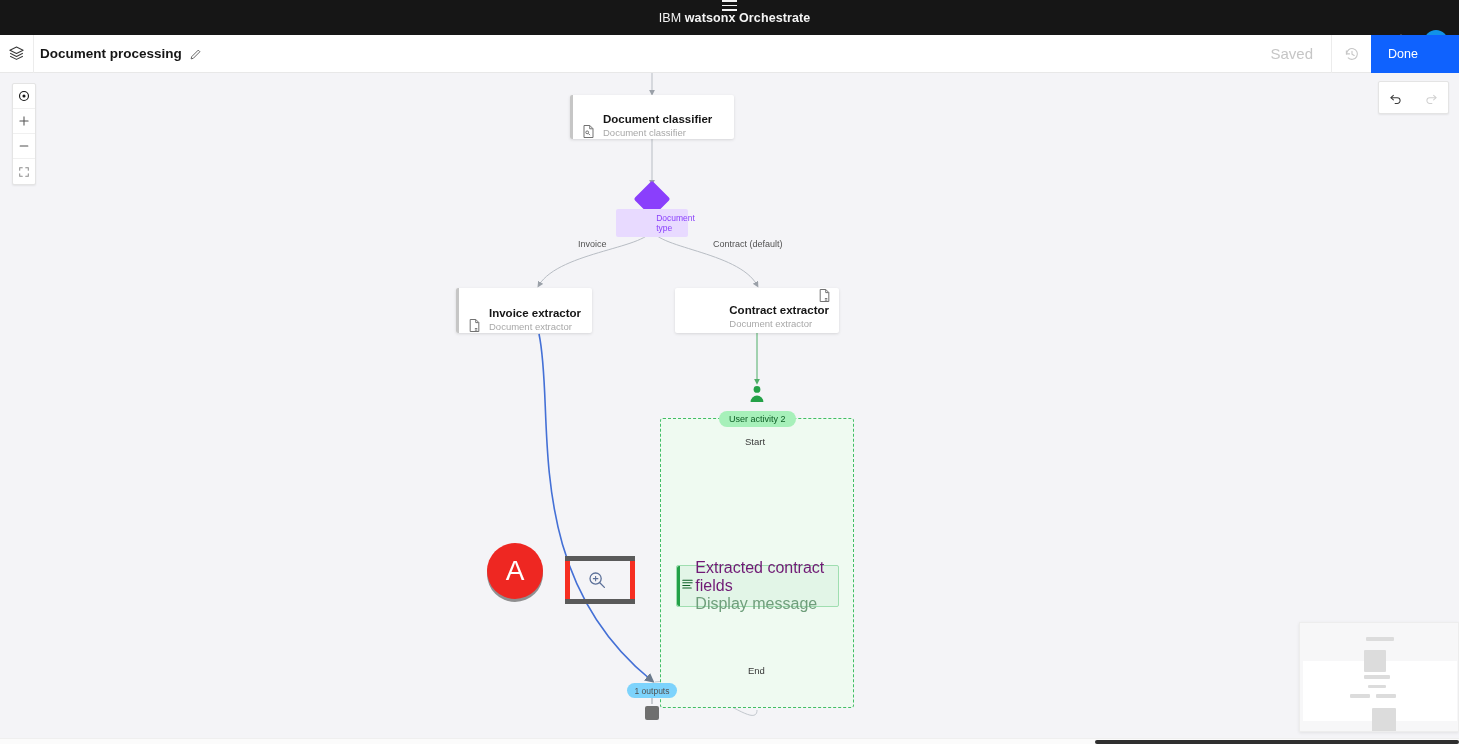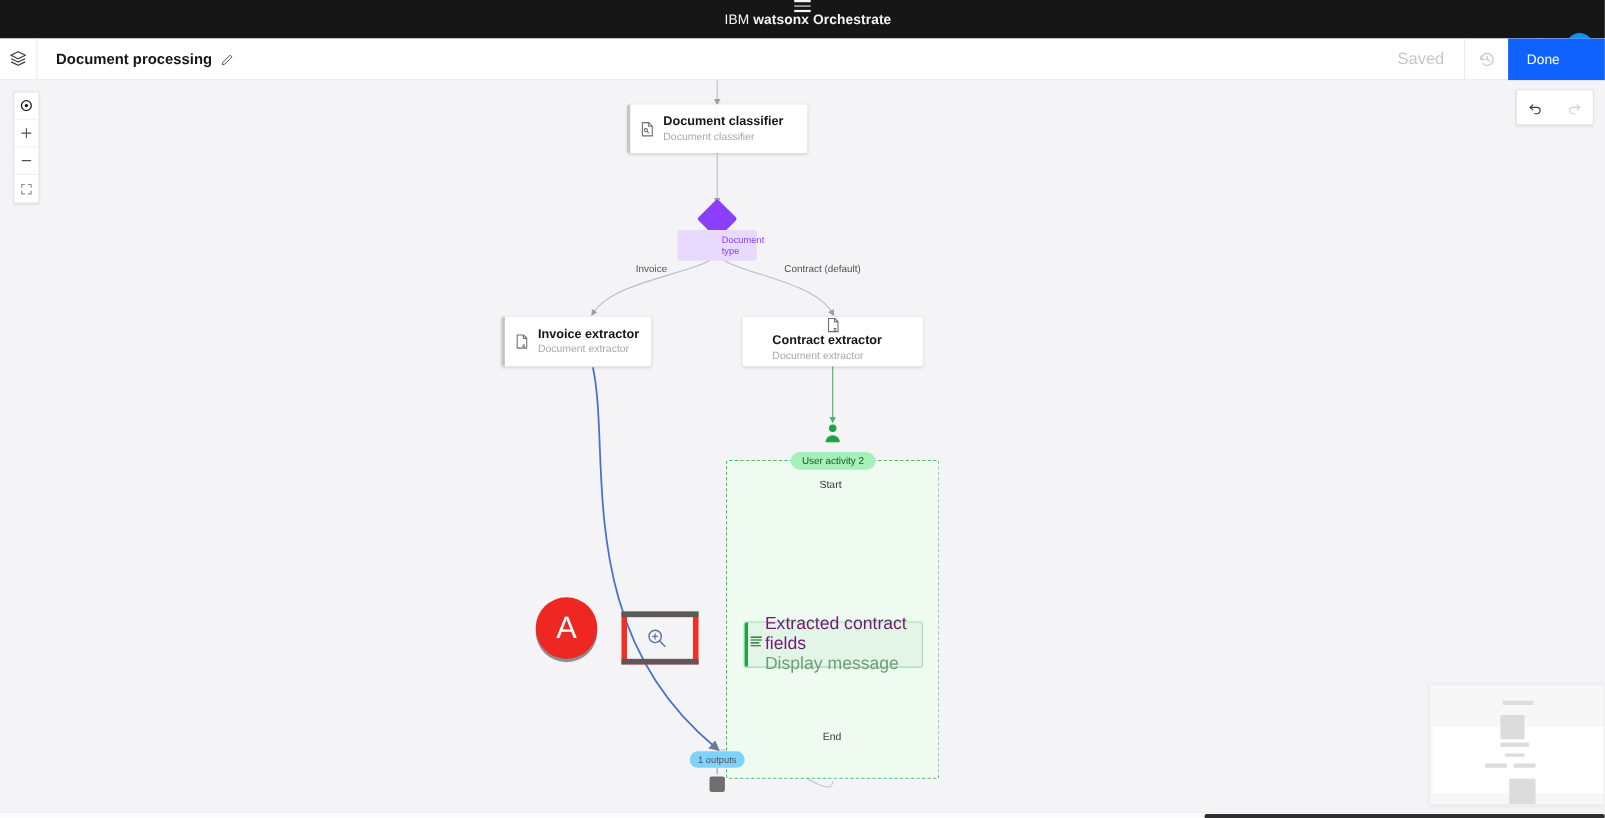--- a/index.html
+++ b/index.html
@@ -49,21 +49,21 @@
     position: absolute; left: 0; top: 35px; width: 1459px; height: 38px;
     background: #fff; display: flex; align-items: center;
     border-bottom: 1px solid #e8e8e8;
   }
   .subbar-icon {
     width: 34px; height: 38px; display: flex; align-items: center;
     justify-content: center; color: #393939;
     border-right: 1px solid #ececec;
   }
   .doc-title {
-    margin-left: 17px; font-size: 13.5px; color: #161616; font-weight: 600;
+    margin-left: 6px; font-size: 13.5px; color: #161616; font-weight: 600;
   }
   .edit-pencil {
     margin-left: 7px; color: #525252; display: inline-flex; cursor: pointer;
     position: relative; top: 1px;
   }
   .subbar-right { margin-left: auto; display: flex; align-items: stretch; height: 38px; }
   .saved-label {
     display: flex; align-items: center; padding: 0 18px;
     color: #c6c6c6; font-size: 15px;
   }
@@ -105,21 +105,21 @@
     box-shadow: 0 1px 2px rgba(0,0,0,.07);
     display: flex; z-index: 30;
   }
   .ht { flex: 1; display: flex; align-items: center; justify-content: center; cursor: pointer; }
   .ht.enabled { color: #393939; }
   .ht.disabled { color: #d0d0d0; }
 
   
   .node {
     position: absolute; background: #fff; border-radius: 2px;
-    box-shadow: 0 1px 3px rgba(0,0,0,.12); display: flex; align-items: center;
+    box-shadow: 0 1px 3px rgba(0,0,0,.12); display: flex; align-items: flex-end;
     z-index: 10; cursor: pointer;
   }
   .node .accent { width: 3px; align-self: stretch; background: #c6c6c6; border-radius: 2px 0 0 2px; }
   .node .nicon {
     width: 30px; display: flex; align-items: center; justify-content: center;
     color: #6f6f6f; flex-shrink: 0;
   }
   .node .ntext { padding-right: 10px; }
   .node .ntitle { font-size: 11.5px; font-weight: 700; color: #161616; line-height: 14px; }
   .node .nsub { font-size: 9.5px; color: #a8a8a8; line-height: 13px; }

